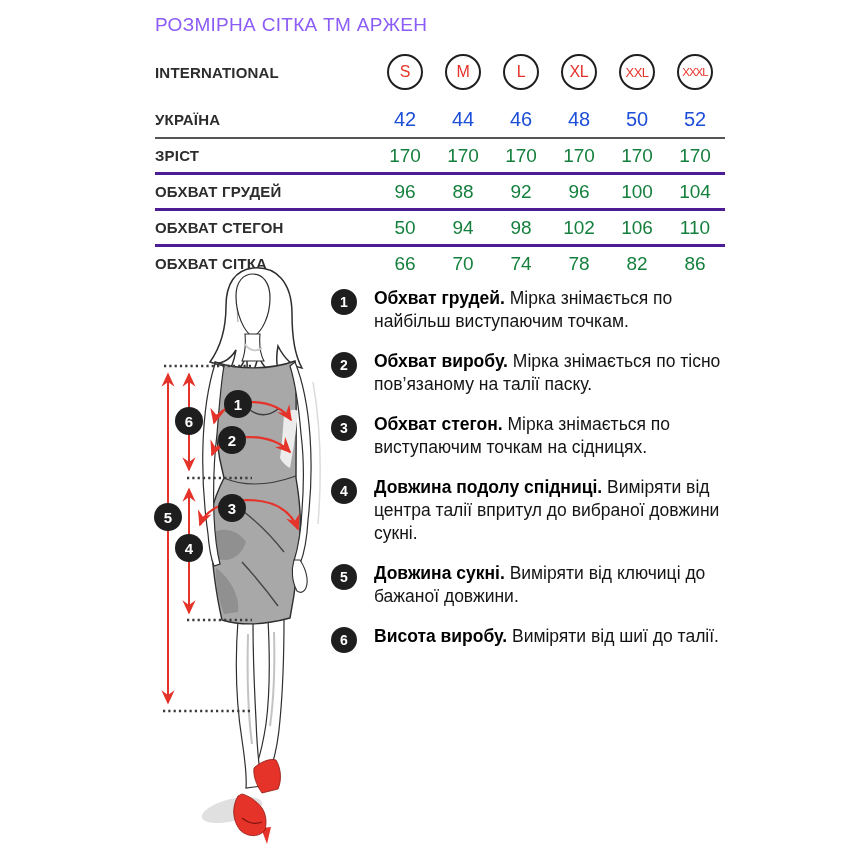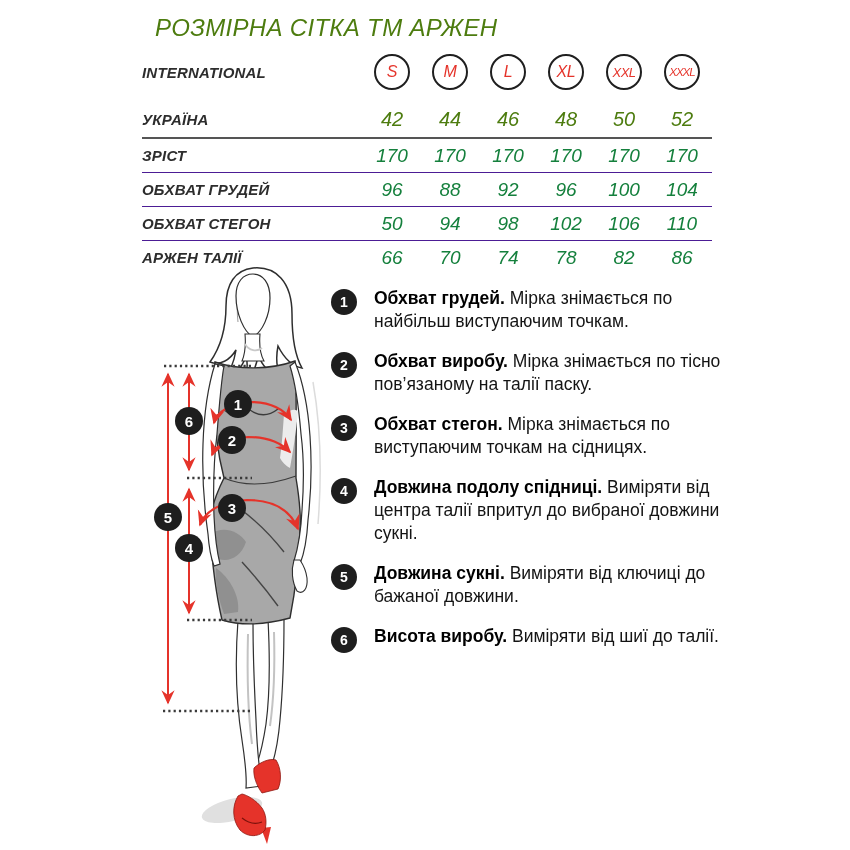--- a/index.html
+++ b/index.html
@@ -2,42 +2,42 @@
 <html><head>
 <meta charset="utf-8">
 <style>
   html,body{margin:0;padding:0;background:#fff;}
   .page{
     position:relative;width:850px;height:850px;background:#ffffff;overflow:hidden;
     font-family:"Liberation Sans","DejaVu Sans",sans-serif;color:#2d2d2d;
   }
   
   .page-title{
-    position:absolute;left:155px;top:14px;font-size:24px;font-weight:400;
-    color:#4d7c0f;letter-spacing:.3px;white-space:nowrap;font-style:italic;
-  }
-  
-  .size-table{position:absolute;left:142px;top:52px;width:570px;font-style:italic;}
+    position:absolute;left:155px;top:14px;font-size:19px;font-weight:400;
+    color:#8b5cf6;letter-spacing:.3px;white-space:nowrap;
+  }
+  
+  .size-table{position:absolute;left:155px;top:52px;width:570px;}
   .trow{display:flex;align-items:center;}
   .tlabel{flex:0 0 221px;font-size:15px;font-weight:600;color:#2d2d2d;letter-spacing:.2px;}
   .tcells{display:flex;flex:1;}
   .tcell{flex:0 0 58px;display:flex;align-items:center;justify-content:center;text-align:center;}
   .row-int{height:40px;}
   .row-ua{height:33px;margin-top:11px;}
   .m-row{height:33px;}
-  .m-row + .m-row{border-top:1px solid #4c1d95;}
+  .m-row + .m-row{border-top:3px solid #4c1d95;}
   .divider-thick{border-top:2px solid #555;margin-top:1px;}
   .size-circle{
     width:36px;height:36px;border:2px solid #1f1f1f;border-radius:50%;
     display:flex;align-items:center;justify-content:center;
     color:#e5332a;font-size:16px;font-weight:400;letter-spacing:-.3px;box-sizing:border-box;
   }
   .tcell:nth-child(5) .size-circle{font-size:13px;letter-spacing:-.6px;}
   .tcell:nth-child(6) .size-circle{font-size:11.5px;letter-spacing:-1px;}
-  .ua-val{font-size:20px;color:#4d7c0f;}
+  .ua-val{font-size:20px;color:#1d4ed8;}
   .m-val{font-size:19px;color:#15803d;}
   
   .legend{position:absolute;left:331px;top:287px;width:400px;}
   .legend-item{display:flex;align-items:flex-start;margin-bottom:17px;}
   .lnum{
     flex:0 0 26px;width:26px;height:26px;border-radius:50%;background:#1e1e1e;color:#fff;
     display:flex;align-items:center;justify-content:center;
     font-size:14px;font-weight:700;margin-top:2px;
   }
   .ltext{margin:0 0 0 17px;width:350px;font-size:17.5px;line-height:23px;color:#141414;}
@@ -127,21 +127,21 @@
       <span class="tcell m-val">50</span>
           <span class="tcell m-val">94</span>
           <span class="tcell m-val">98</span>
           <span class="tcell m-val">102</span>
           <span class="tcell m-val">106</span>
           <span class="tcell m-val">110</span>
         </div>
     </div>
 
     <div class="trow m-row">
-      <div class="tlabel">АРЖЕН ТАЛІЇ</div>
+      <div class="tlabel">ОБХВАТ СІТКА</div>
       <div class="tcells">
 
       <span class="tcell m-val">66</span>
           <span class="tcell m-val">70</span>
           <span class="tcell m-val">74</span>
           <span class="tcell m-val">78</span>
           <span class="tcell m-val">82</span>
           <span class="tcell m-val">86</span>
         </div>
     </div>

